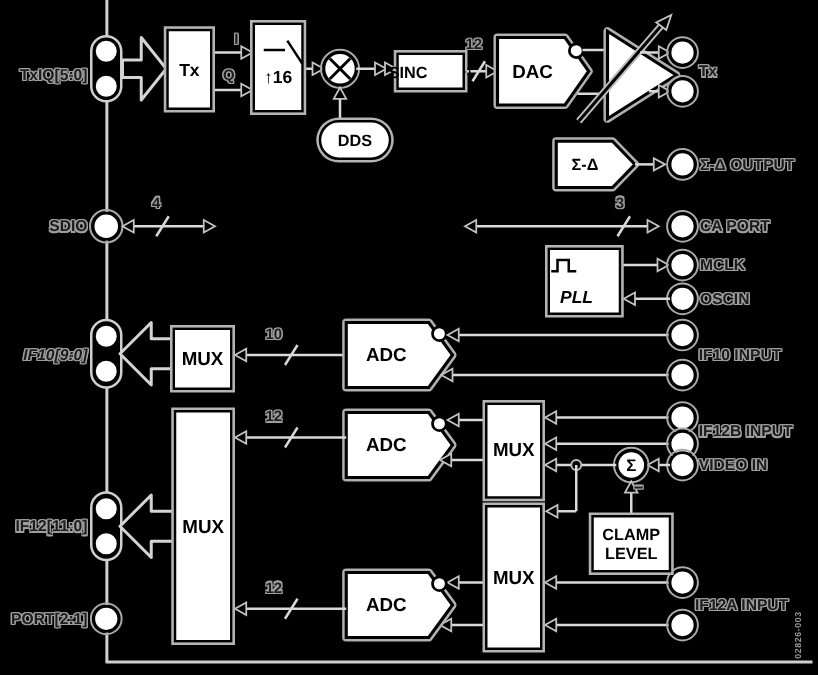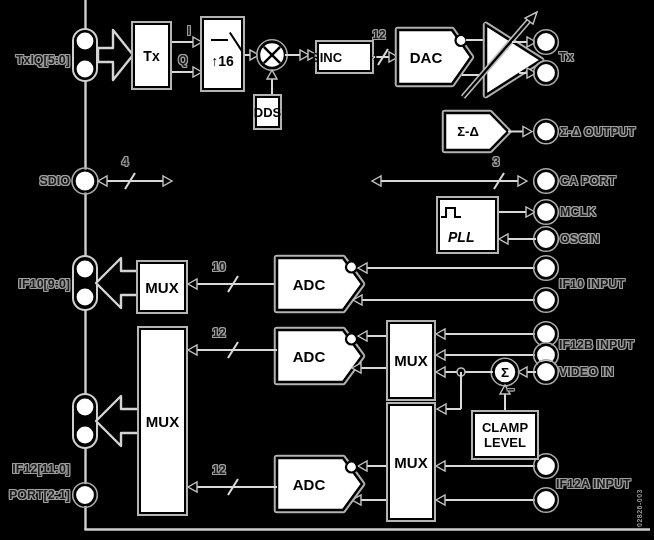--- a/index.html
+++ b/index.html
@@ -233,21 +233,21 @@
 <div class="box" style="left:133px;top:23px;width:37px;height:65px;font-size:14px;">
       <span>Tx</span>
     </div>
 
 <div class="box" style="left:202px;top:18px;width:41px;height:72px;font-size:14px;">
   <i class="f-h"></i>
   <i class="f-s"></i>
   <span style="margin-top:14px;">↑16</span>
 </div>
 
-<div class="box" style="left:255px;top:96px;width:25px;height:32px;font-size:13px;">
+<div class="box" style="left:255px;top:96px;width:58px;height:32px;font-size:13px;border-radius:16px;">
       <span>DDS</span>
     </div>
 
 <div class="box" style="left:317px;top:42px;width:55px;height:30px;font-size:13px;gap:28px;">
   <span>SINC</span>
       <sup>-1</sup>
 </div>
 
 
 <div class="box" style="left:438px;top:198px;width:59px;height:54px;font-size:14px;font-style:italic;">
@@ -280,22 +280,22 @@
 
 <div class="olabel" style="left:400px;top:44px;width:52px;height:26px;font-size:15px;">DAC</div>
 <div class="olabel" style="left:445px;top:119px;width:46px;height:25px;font-size:13px;">Σ-Δ</div>
 <div class="olabel" style="left:281px;top:272px;width:56px;height:24px;font-size:15px;">ADC</div>
 <div class="olabel" style="left:281px;top:344px;width:56px;height:24px;font-size:15px;">ADC</div>
 <div class="olabel" style="left:281px;top:472px;width:56px;height:24px;font-size:15px;">ADC</div>
 <div class="olabel" style="left:494px;top:361px;width:22px;height:22px;font-size:13.5px;">Σ</div>
 
 <div class="glabel ra" style="left:2px;top:53px;width:68px;">TxIQ[5:0]</div>
 <div class="glabel ra" style="left:26px;top:174px;width:44px;">SDIO</div>
-<div class="glabel ra" style="left:2px;top:277px;width:68px;">IF10[9:0]</div>
-<div class="glabel ra" style="left:0px;top:414px;width:70px;margin-top:48px;">IF12[11:0]</div>
+<div class="glabel ra" style="left:2px;top:277px;width:68px;font-style:italic;">IF10[9:0]</div>
+<div class="glabel ra" style="left:0px;top:414px;width:70px;">IF12[11:0]</div>
 <div class="glabel ra" style="left:0px;top:488px;width:70px;">PORT[2:1]</div>
 
 <div class="glabel bus" style="left:183px;top:24px;width:12px;">I</div>
 <div class="glabel bus" style="left:176px;top:53px;width:14px;">Q</div>
 <div class="glabel bus" style="left:368px;top:28px;width:22px;">12</div>
 <div class="glabel bus" style="left:118px;top:155px;width:14px;">4</div>
 <div class="glabel bus" style="left:489px;top:155px;width:14px;">3</div>
 <div class="glabel bus" style="left:206px;top:260px;width:26px;">10</div>
 <div class="glabel bus" style="left:206px;top:326px;width:26px;">12</div>
 <div class="glabel bus" style="left:206px;top:463px;width:26px;">12</div>

